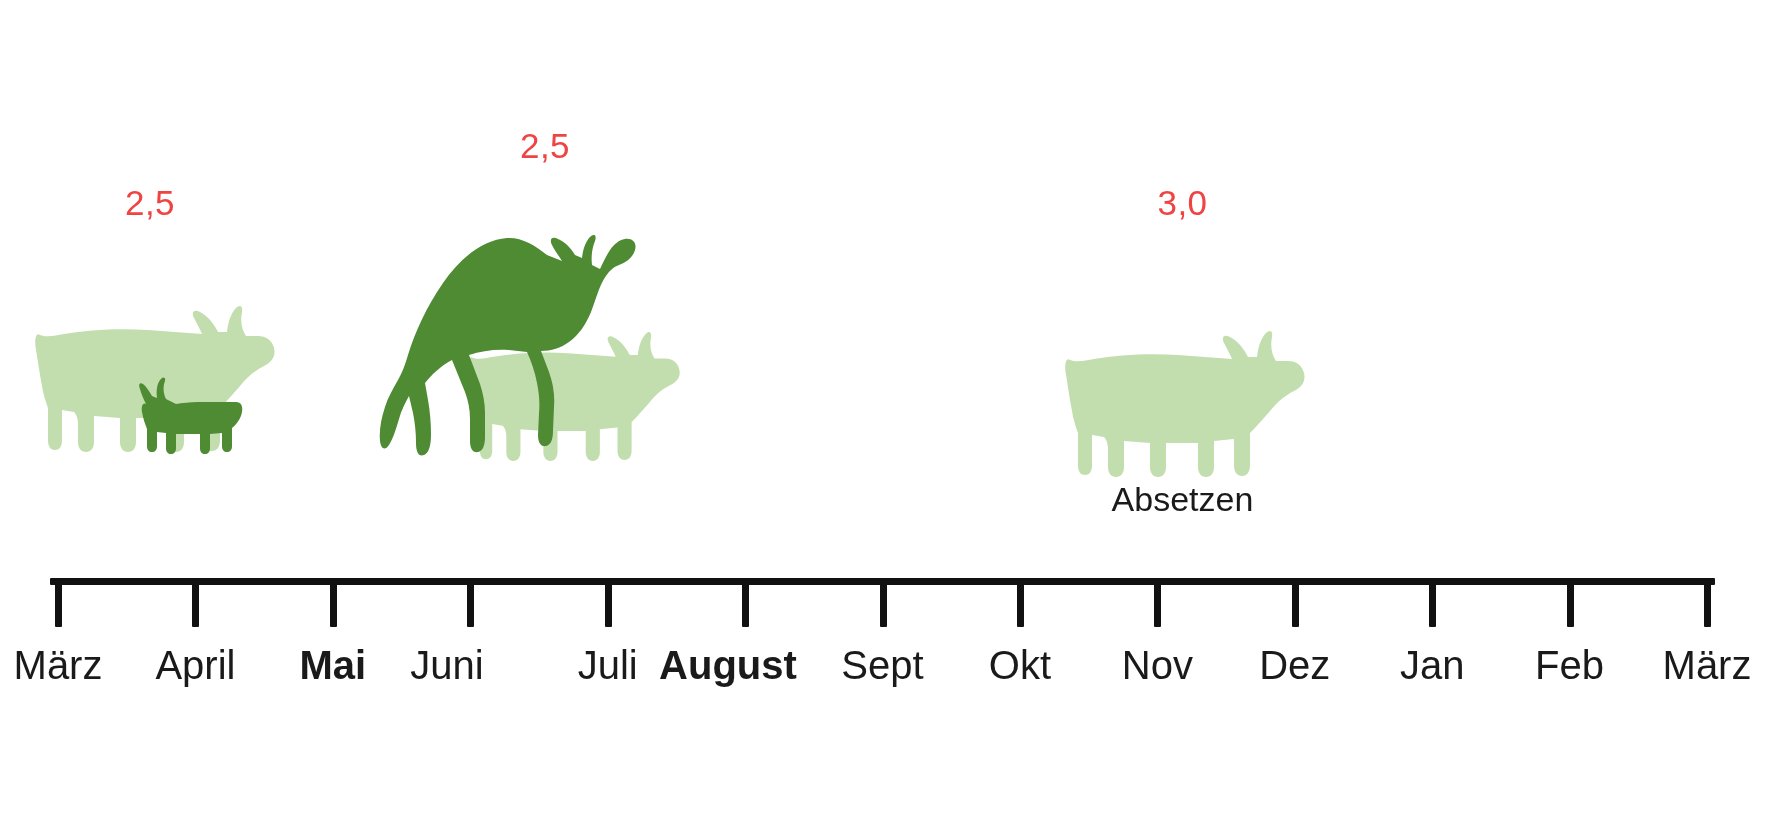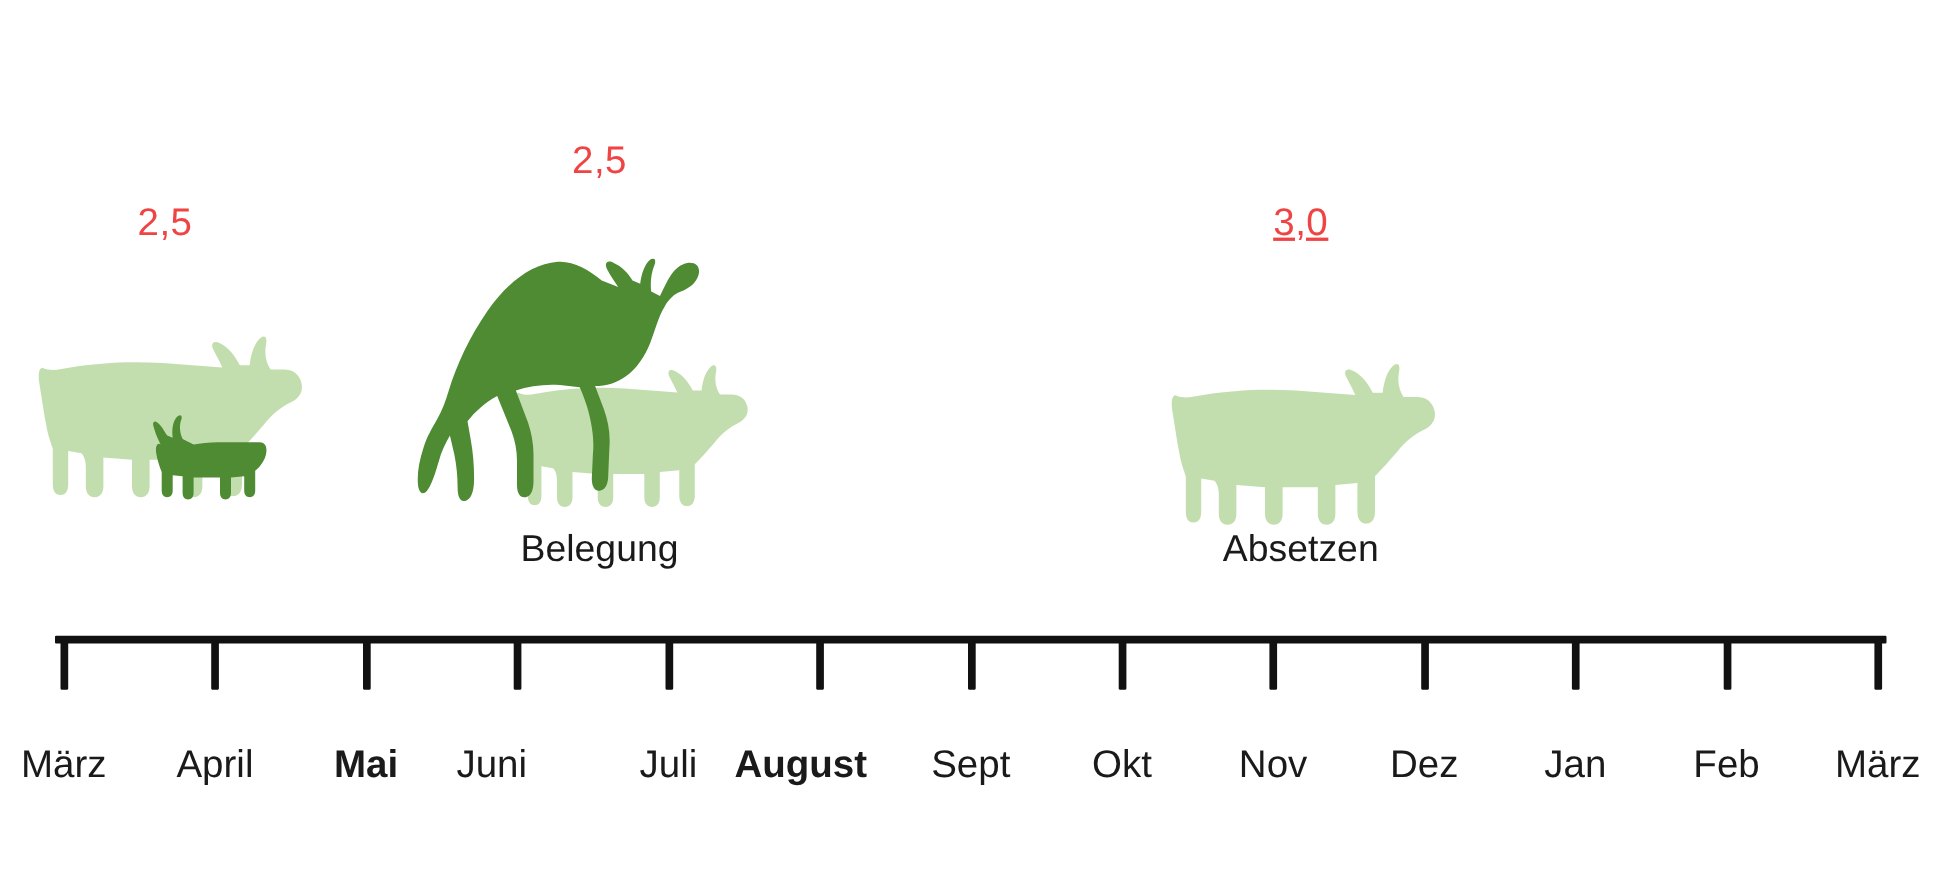--- a/index.html
+++ b/index.html
@@ -85,25 +85,24 @@
     position: absolute;
     left: 50px;
     top: 645px;
     width: 1665px;
     height: 60px;
   }
   .tick-label {
     position: absolute;
     top: 0;
     transform: translateX(-50%);
-    font-size: 35px;
+    font-size: 40px;
     color: #1a1a1a;
     white-space: nowrap;
     line-height: 1;
-    margin-top: 32px;
   }
 </style>
 </head>
 <body>
 
 <div id="stage">
 
   <div class="event-group" style="left:0px; width:300px;">
     <div class="event-value" style="top:185px;">2,5</div>
 
@@ -313,25 +312,24 @@
             C 196,13 190,7 183,4
             C 177,1 174,4 177,10
             C 180,16 184,21 187,26
             L 172,20
             C 160,10 146,2 132,3
             Z"></path>
         </svg>
       </div>
     </div>
 
-    <div class="event-label" style="top:482px;">Belegung</div>
   </div>
 
   <div class="event-group" style="left:1030px; width:305px;">
-    <div class="event-value" style="top:185px;text-decoration:underline;">3,0</div>
+    <div class="event-value" style="top:185px;">3,0</div>
 
     <div class="figure-wrap">
       <div class="fig" style="left:28px; top:315px; width:250px; height:170px;">
         <svg viewBox="0 0 250 170" width="250" height="170" aria-hidden="true">
           <path fill="#c3deae" d="
             M 12,45
             C 8,42 6,50 8,60
             C 10,72 12,86 14,96
             C 15,104 18,112 20,118
             L 20,150

